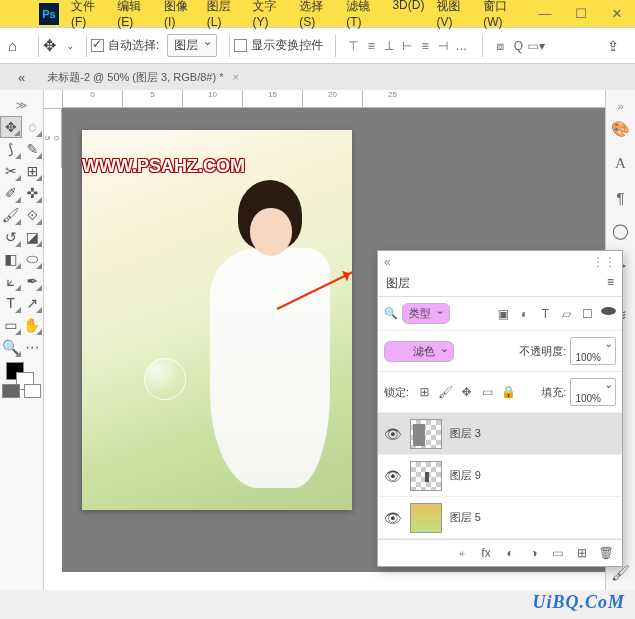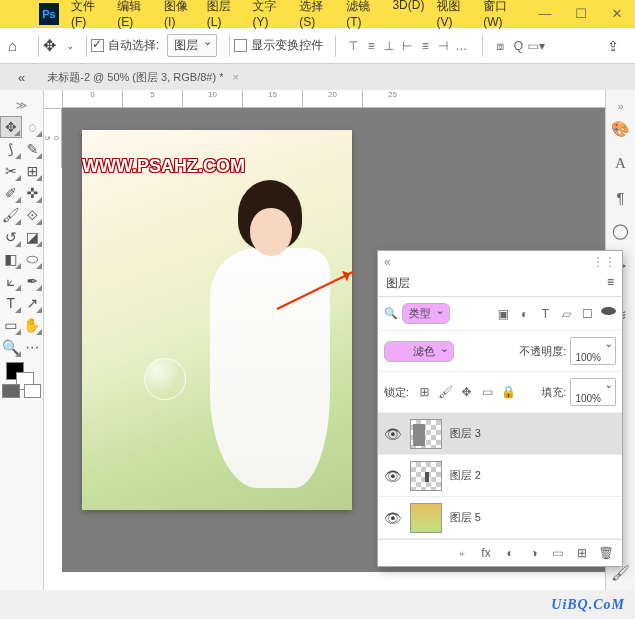--- a/index.html
+++ b/index.html
@@ -87,21 +87,21 @@
 .layer .eye { font-size: 14px; }
 .layer .thumb { width: 32px; height: 30px; border: 1px solid #999; background:
   repeating-conic-gradient(#ccc 0 25%, #fff 0 50%) 0 0/10px 10px; position: relative; }
 .layer .thumb.t1::after { content:""; position:absolute; left:2px; top:4px; width:12px; height:22px; background:#888; }
 .layer .thumb.t2::after { content:""; position:absolute; left:14px; top:10px; width:4px; height:10px; background:#555; }
 .layer .thumb.t3 { background: linear-gradient(#e8c060,#c0e080); }
 .layer.sel { background: #e0e0e0; }
 .lp-footer { display: flex; justify-content: flex-end; gap: 8px; padding: 6px 8px; border-top: 1px solid #ddd; font-size: 12px; color: #666; }
 .lp-footer.tools span { width: 16px; text-align: center; }
 
-.uibq { position: absolute; right: 10px; bottom: 6px; font-size: 14px; font-weight: bold; color: #2a6fd6; font-style: italic; font-family: Georgia, serif; letter-spacing: 1px; }
+.uibq { position: absolute; right: 10px; bottom: 6px; font-size: 18px; font-weight: bold; color: #2a6fd6; font-style: italic; font-family: Georgia, serif; letter-spacing: 1px; }
 </style>
 </head>
 <body>
 
 <div class="titlebar">
   <div class="ps-logo">Ps</div>
   <div class="menu">
     <span>文件(F)</span>
     <span>编辑(E)</span>
     <span>图像(I)</span>
@@ -280,21 +280,21 @@
   </div>
   <div class="layer-list">
     <div class="layer sel">
       <span class="eye">👁</span>
       <div class="thumb t1"></div>
       <span>图层 3</span>
     </div>
     <div class="layer">
       <span class="eye">👁</span>
       <div class="thumb t2"></div>
-      <span>图层 2</span>
+      <span>图层 9</span>
     </div>
     <div class="layer">
       <span class="eye">👁</span>
       <div class="thumb t3"></div>
       <span>图层 5</span>
     </div>
   </div>
   <div class="lp-footer tools">
     <span>⍅</span>
     <span>fx</span>

